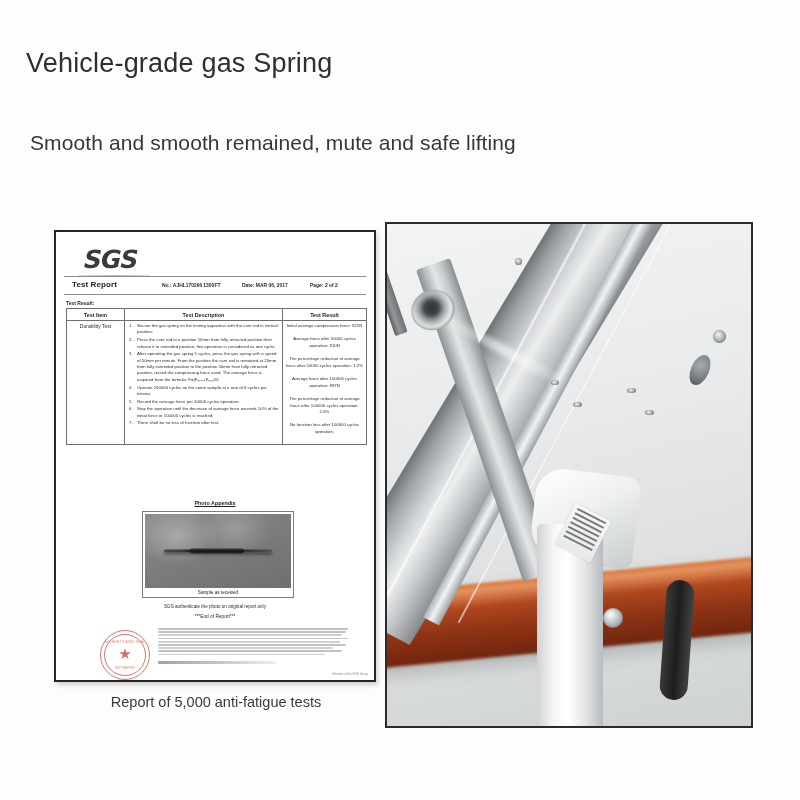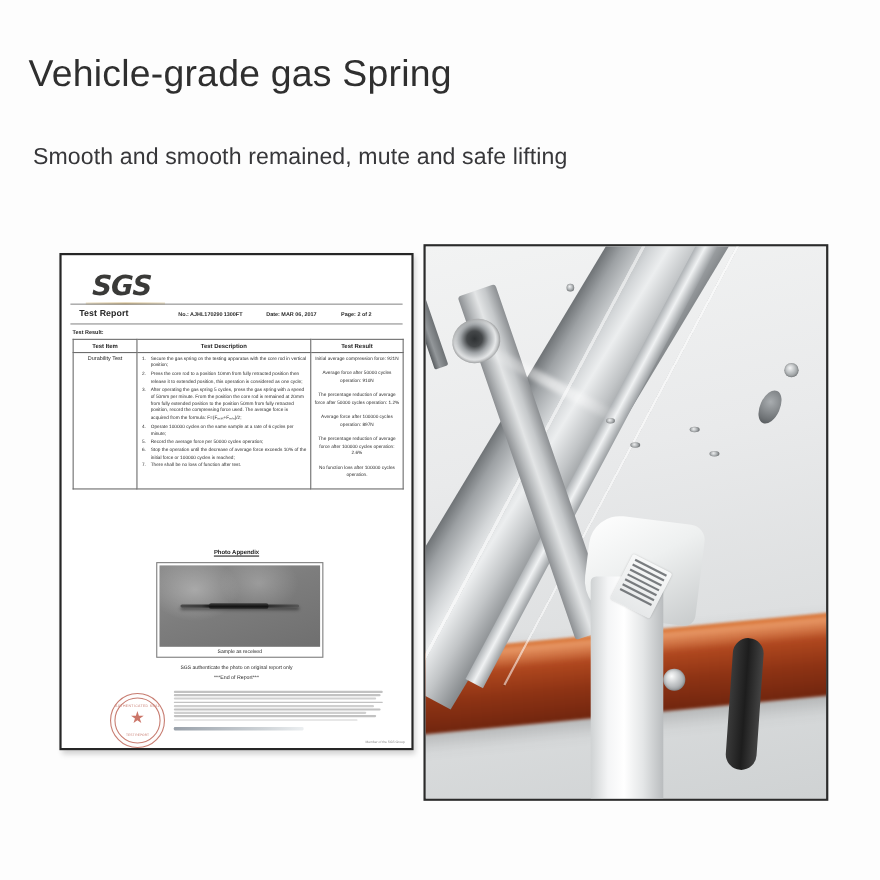--- a/index.html
+++ b/index.html
@@ -14,21 +14,21 @@
     font-family: "Liberation Sans", sans-serif;
     overflow: hidden;
     position: relative;
   }
 
   
   .page-title {
     position: absolute;
     left: 26px;
     top: 48px;
-    font-size: 34px;
+    font-size: 27px;
     font-weight: 400;
     color: #2f2f2f;
     letter-spacing: .2px;
     white-space: nowrap;
   }
   .page-subtitle {
     position: absolute;
     left: 30px;
     top: 131px;
     font-size: 21px;
@@ -636,20 +636,21 @@
         <div class="footer-line" style="width:97%"></div>
         <div class="footer-line sh" style="width:88%"></div>
         <div class="footer-sig"></div>
       </div>
 
       <div class="footer-tiny">Member of the SGS Group</div>
 
     </div>
   </div>
 
+  <div class="doc-caption">Report of 5,000 anti-fatigue tests</div>
 </div>
 
 <div class="photo-panel">
   <div class="ph bg-wash"></div>
   <div class="ph desk"></div>
   <div class="ph desk-glow"></div>
 
   <div class="ph arm-main"></div>
   <div class="ph arm-main-edge"></div>
   <div class="ph arm-second"></div>

